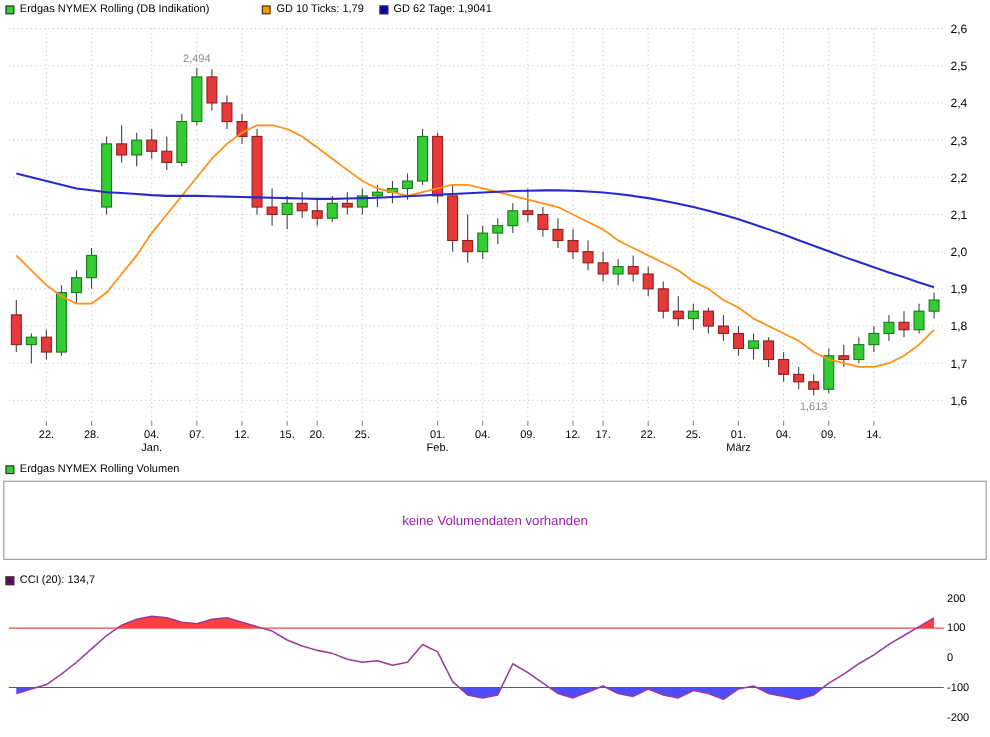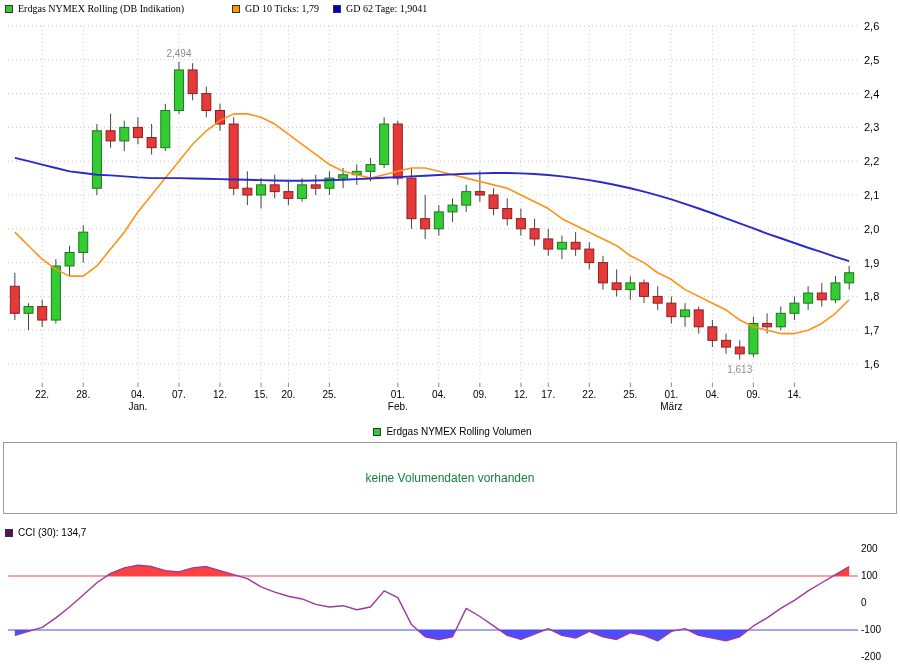--- a/index.html
+++ b/index.html
@@ -1,31 +1,31 @@
 <!DOCTYPE html>
 <html><head>
 <meta charset="utf-8">
 <style>
   html,body{margin:0;padding:0;}
   body{
     width:900px;height:670px;background:#ffffff;overflow:hidden;
     font-family:"Liberation Sans","DejaVu Sans",sans-serif;color:#000;
   }
   .legend-row{display:flex;align-items:center;font-size:10px;height:13px;padding-left:5px;}
-  .legend-top{padding-top:2px;font-family:Liberation Serif, serif;}
-  .legend-vol{margin-top:10px;justify-content:center;}
+  .legend-top{padding-top:2px;}
+  .legend-vol{margin-top:5px;}
   .legend-cci{margin-top:12px;}
   .legend-item{display:flex;align-items:center;}
   .m1{margin-right:48px;}
   .m2{margin-right:14px;text-align:right;}
   .swatch{width:8px;height:8px;display:inline-block;margin-right:5px;border:1px solid #333;box-sizing:border-box;}
   svg{display:block;}
   .volume-box{
     margin:4px 3px 0 3px;height:70px;border:1px solid #9a9a9a;
-    display:flex;align-items:center;justify-content:center;font-size:12px;color:#15803d;background:#fff;
+    display:flex;align-items:center;justify-content:center;font-size:12px;color:#a21caf;background:#fff;
   }
 </style>
 </head>
 <body>
 
 <div>
 
   <div class="legend-row legend-top">
     <span class="legend-item m1">
       <span class="swatch" style="background-color: rgb(51, 204, 51);"></span>
@@ -393,21 +393,21 @@
     </span>
   </div>
 
   <div class="volume-box">
     <span>keine Volumendaten vorhanden</span>
   </div>
 
   <div class="legend-row legend-cci">
     <span class="legend-item">
       <span class="swatch" style="background-color: rgb(90, 15, 90);"></span>
-      <span>CCI (30): 134,7</span>
+      <span>CCI (20): 134,7</span>
     </span>
   </div>
 
   <svg width="900" height="132" viewBox="0 0 900 132">
       <defs>
         <clipPath id="clip-above">
           <rect x="8" y="0" width="848" height="37"></rect>
         </clipPath>
         <clipPath id="clip-below">
           <rect x="8" y="91" width="848" height="41"></rect>

